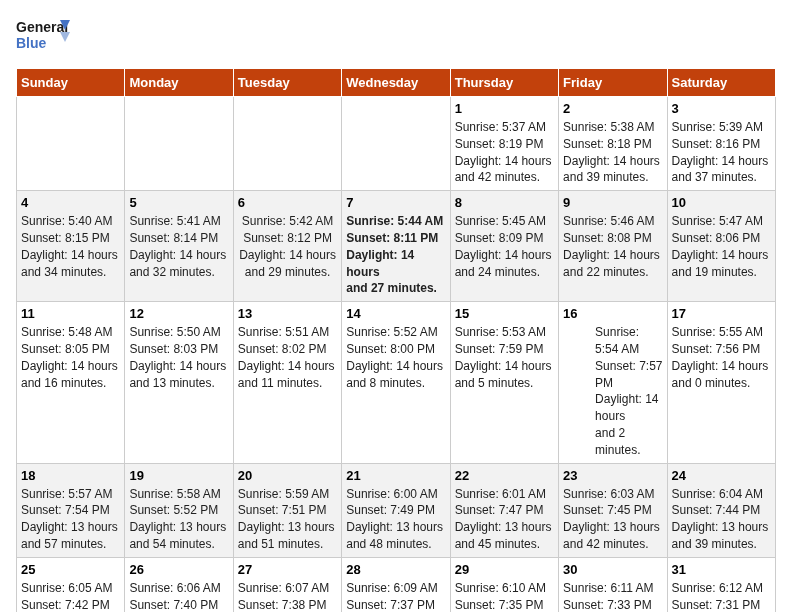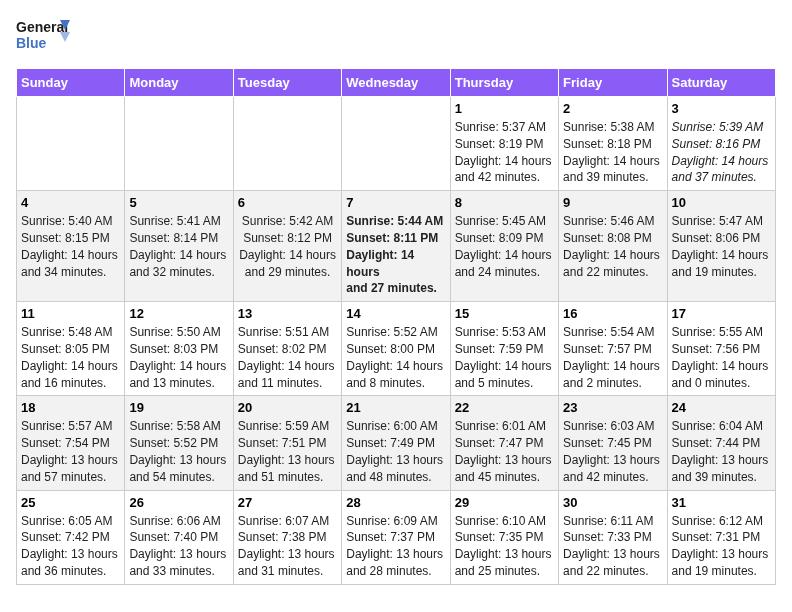--- a/index.html
+++ b/index.html
@@ -34,21 +34,21 @@
     .calendar-subtitle {
       font-size: 16px;
       color: #444;
     }
     table {
       width: 100%;
       border-collapse: collapse;
       font-size: 11px;
     }
     thead tr th {
-      background: #8b5cf6;
+      background: #c2410c;
       color: #fff;
       padding: 6px 4px;
       text-align: left;
       font-size: 13px;
       border: 1px solid #fff;
     }
     tbody tr td {
       border: 1px solid #ccc;
       vertical-align: top;
       padding: 4px;
@@ -118,21 +118,21 @@
         </td>
         <td>
           <div class="day-num">2</div>
           <div class="day-detail" style="white-space: pre-line;">Sunrise: 5:38 AM
 Sunset: 8:18 PM
 Daylight: 14 hours
 and 39 minutes.</div>
         </td>
         <td>
           <div class="day-num">3</div>
-          <div class="day-detail" style="white-space: pre-line; font-style: italic;">Sunrise: 5:39 AM
+          <div class="day-detail" style="white-space: pre-line;">Sunrise: 5:39 AM
 Sunset: 8:16 PM
 Daylight: 14 hours
 and 37 minutes.</div>
         </td>
       </tr>
       <tr>
         <td>
           <div class="day-num">4</div>
           <div class="day-detail" style="white-space: pre-line;">Sunrise: 5:40 AM
 Sunset: 8:15 PM
@@ -213,21 +213,21 @@
         </td>
         <td>
           <div class="day-num">15</div>
           <div class="day-detail" style="white-space: pre-line;">Sunrise: 5:53 AM
 Sunset: 7:59 PM
 Daylight: 14 hours
 and 5 minutes.</div>
         </td>
         <td>
           <div class="day-num">16</div>
-          <div class="day-detail" style="white-space: pre-line;">Sunrise: 5:54 AM
+          <div class="day-detail" style="white-space: pre-line; margin-left: 32px;">Sunrise: 5:54 AM
 Sunset: 7:57 PM
 Daylight: 14 hours
 and 2 minutes.</div>
         </td>
         <td>
           <div class="day-num">17</div>
           <div class="day-detail" style="white-space: pre-line;">Sunrise: 5:55 AM
 Sunset: 7:56 PM
 Daylight: 14 hours
 and 0 minutes.</div>

